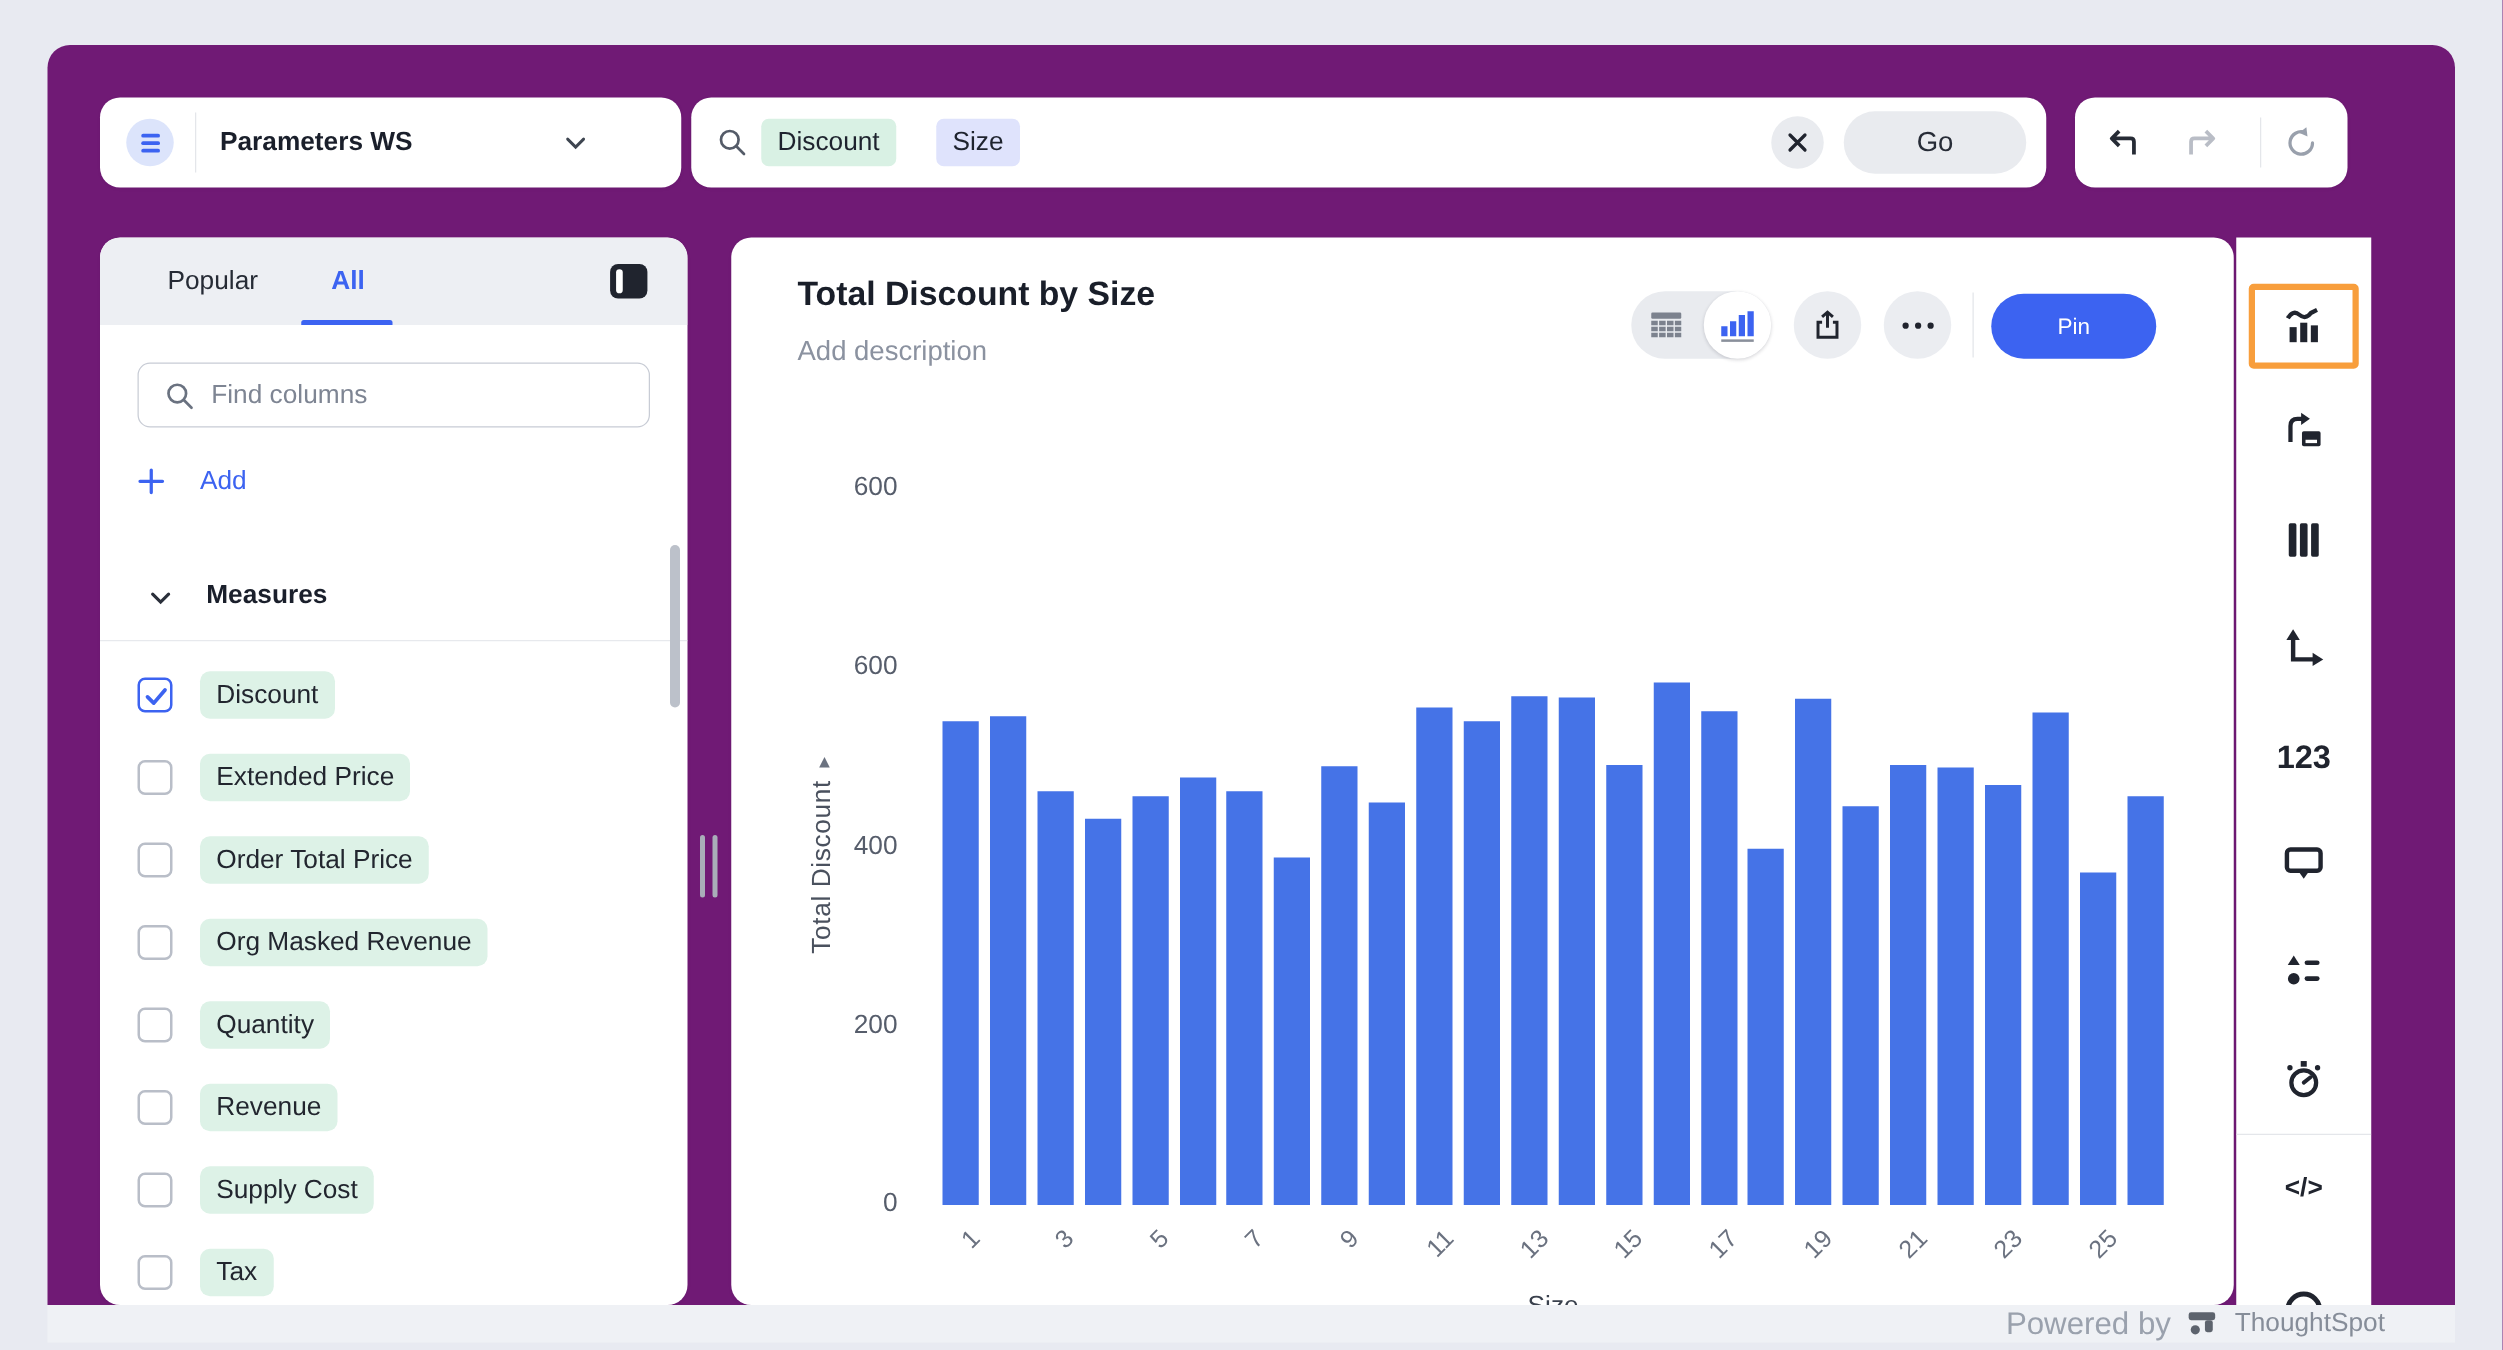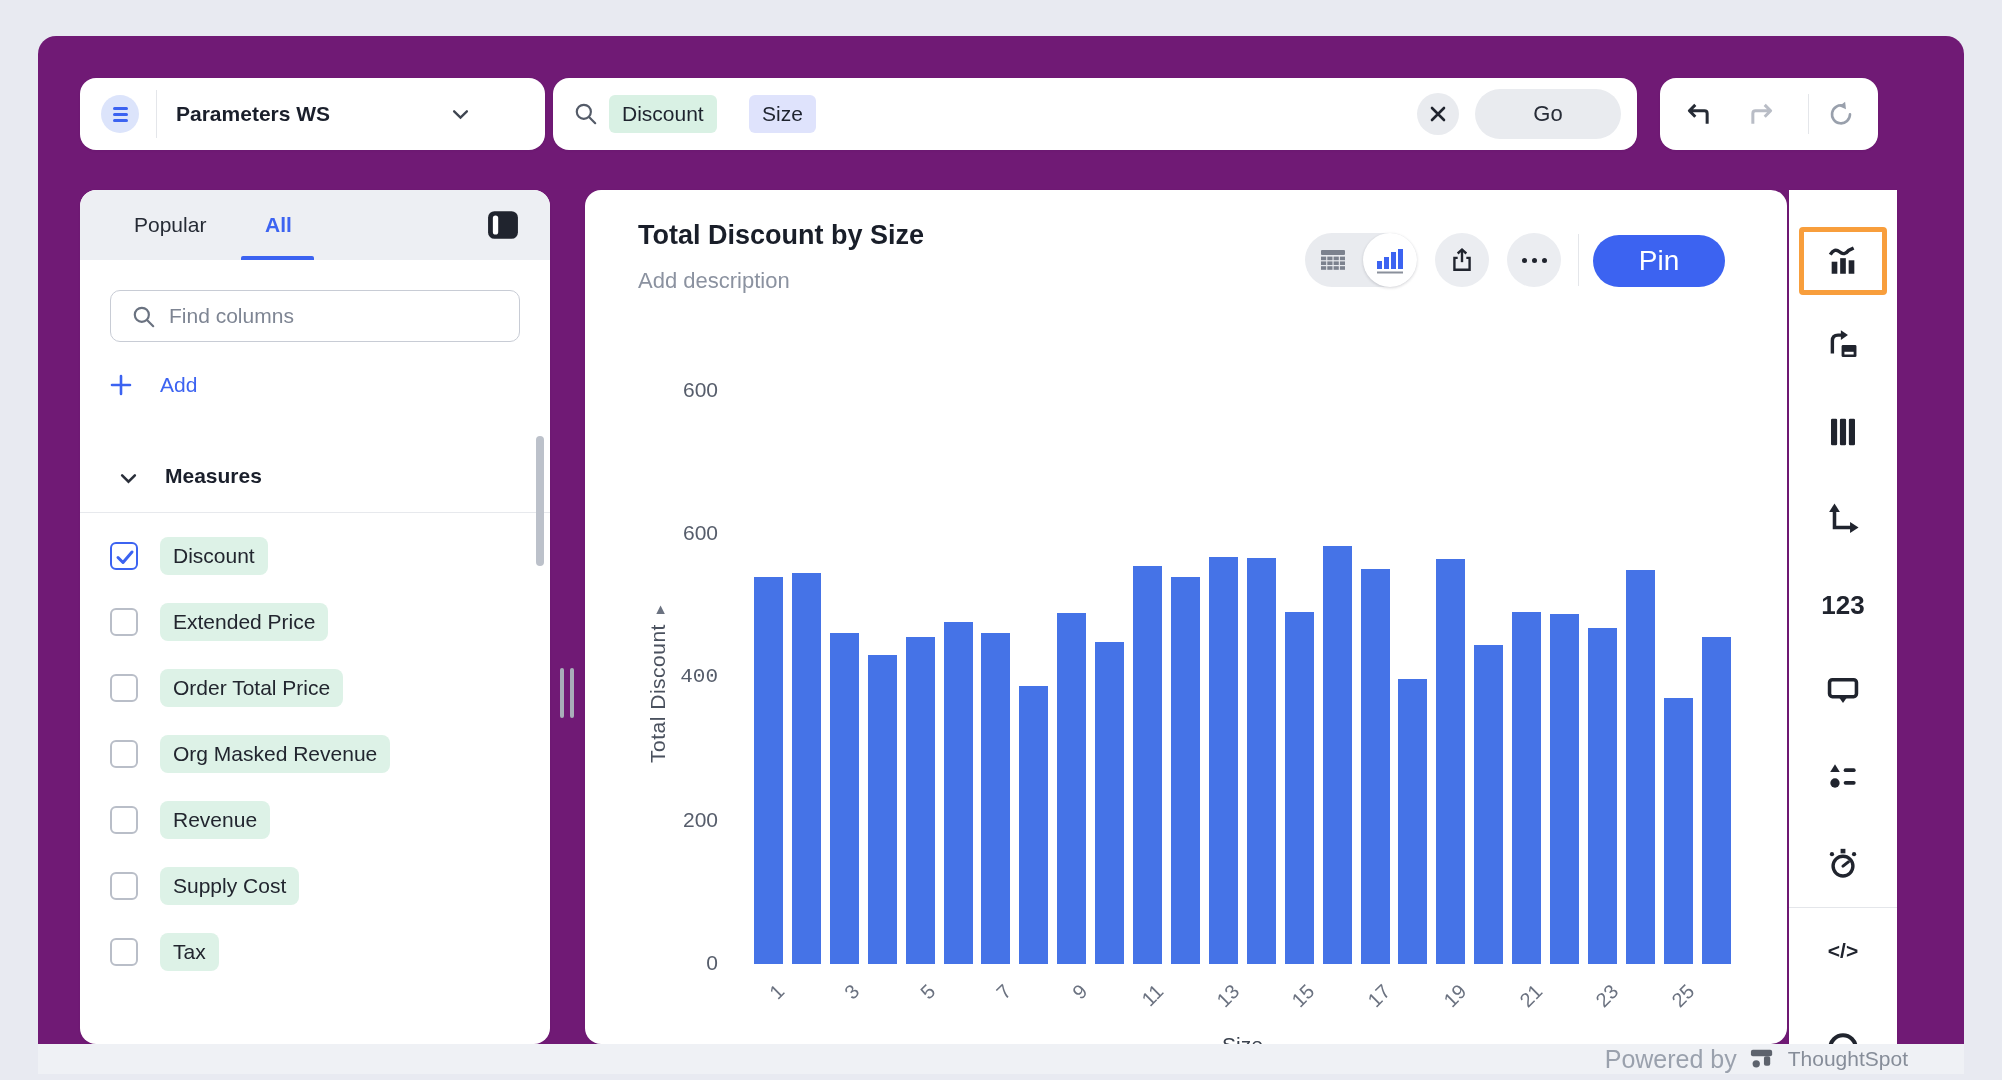--- a/index.html
+++ b/index.html
@@ -90,21 +90,21 @@
   .viz-table { position:absolute; left:15px; top:16px; cursor:pointer; }
   .viz-chart { position:absolute; left:58px; top:0; width:54px; height:54px; border-radius:50%;
     background:#fff; box-shadow:0 1px 3px rgba(20,24,40,.18); display:flex; align-items:center;
     justify-content:center; cursor:pointer; }
   .circle-btn { position:absolute; top:43px; width:54px; height:54px; border-radius:50%;
     background:#ebedf1; display:flex; align-items:center; justify-content:center; cursor:pointer; }
   .share-btn { left:850px; } .more-btn { left:922px; }
   .dots { display:flex; gap:5px; }
   .dots i { width:5px; height:5px; border-radius:50%; background:#20242e; }
   .pin-btn { position:absolute; left:1008px; top:45px; width:132px; height:52px; border-radius:26px;
-    background:#3c63f1; color:#fff; font-size:28px; display:flex; align-items:center;
+    background:#3c63f1; color:#fff; font-size:18px; display:flex; align-items:center;
     justify-content:center; cursor:pointer; }
   .ytitle { position:absolute; left:73px; top:494px; transform:translate(-50%,-50%) rotate(-90deg);
     white-space:nowrap; font-size:21px; color:#4a515e; letter-spacing:.5px; }
   .ytitle .tri { color:#6b7280; font-size:17px; margin-left:10px; }
   .ytick { position:absolute; left:73px; width:60px; text-align:right; font-size:21px; color:#565d6b; }
   .plot { position:absolute; left:169px; top:201px; width:977px; height:573px;
     display:flex; justify-content:space-between; align-items:flex-end; }
   .bar { width:29px; }
   .xlab { position:absolute; top:790px; font-size:20px; color:#6b7280;
     transform:translateX(-100%) rotate(-45deg); transform-origin:100% 0; white-space:nowrap; }
@@ -218,20 +218,24 @@
           <div class="checkbox"></div>
           <div class="chip">Extended Price</div>
         </div>
         <div class="m-row">
           <div class="checkbox"></div>
           <div class="chip">Order Total Price</div>
         </div>
         <div class="m-row">
           <div class="checkbox"></div>
           <div class="chip">Org Masked Revenue</div>
+        </div>
+        <div class="m-row">
+          <div class="checkbox"></div>
+          <div class="chip">Quantity</div>
         </div>
         <div class="m-row">
           <div class="checkbox"></div>
           <div class="chip">Revenue</div>
         </div>
         <div class="m-row">
           <div class="checkbox"></div>
           <div class="chip">Supply Cost</div>
         </div>
         <div class="m-row">
@@ -319,21 +323,21 @@
         <div class="bar" style="height: 352px; background: rgb(69, 115, 231);"></div>
         <div class="bar" style="height: 350px; background: rgb(69, 115, 231);"></div>
         <div class="bar" style="height: 336px; background: rgb(69, 115, 231);"></div>
         <div class="bar" style="height: 394px; background: rgb(69, 115, 231);"></div>
         <div class="bar" style="height: 266px; background: rgb(69, 115, 231);"></div>
         <div class="bar" style="height: 327px; background: rgb(69, 115, 231);"></div>
       </div>
     <div class="size-label">Size</div>
   <div class="ytick" style="top: 761px;">0</div>
       <div class="ytick" style="top: 617.75px;">200</div>
-      <div class="ytick" style="top: 474.5px; font-family: Liberation Mono, monospace;">400</div>
+      <div class="ytick" style="top: 474.5px;">400</div>
       <div class="ytick" style="top: 331.25px;">600</div>
       <div class="ytick" style="top: 188px;">600</div>
       <div class="xlab" style="left: 187.5px;">1</div>
       <div class="xlab" style="left: 263.34px;">3</div>
       <div class="xlab" style="left: 339.18px;">5</div>
       <div class="xlab" style="left: 415.02px;">7</div>
       <div class="xlab" style="left: 490.86px;">9</div>
       <div class="xlab" style="left: 566.7px;">11</div>
       <div class="xlab" style="left: 642.54px;">13</div>
       <div class="xlab" style="left: 718.38px;">15</div>

